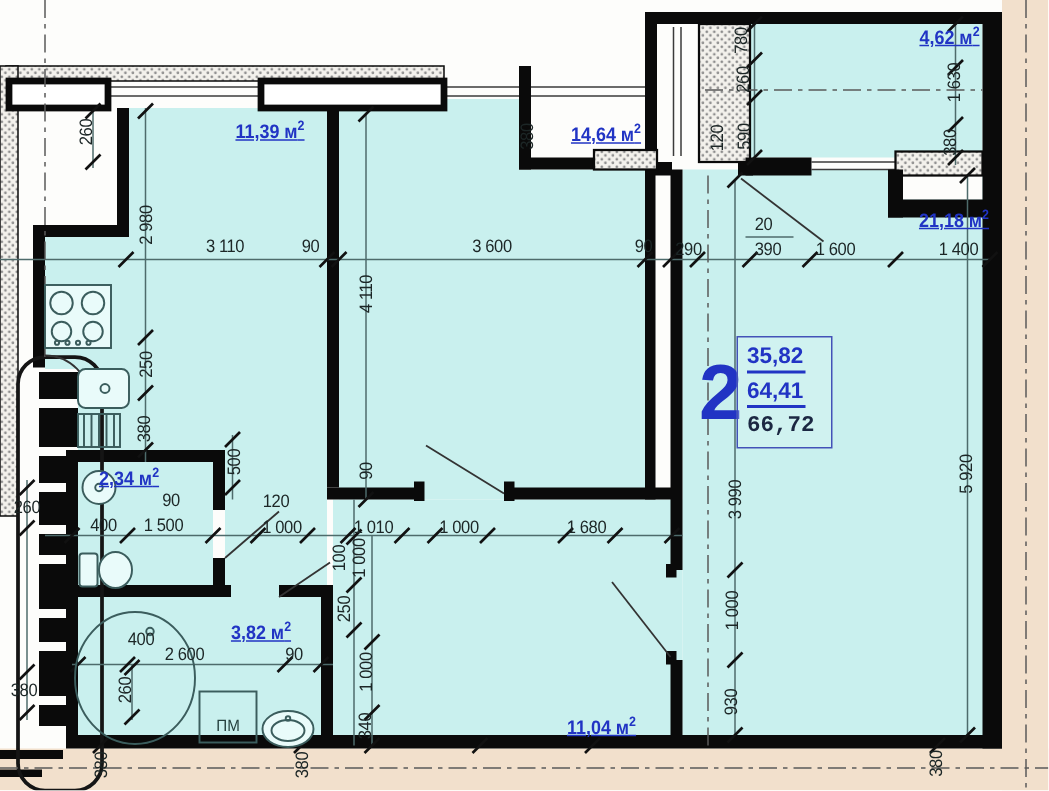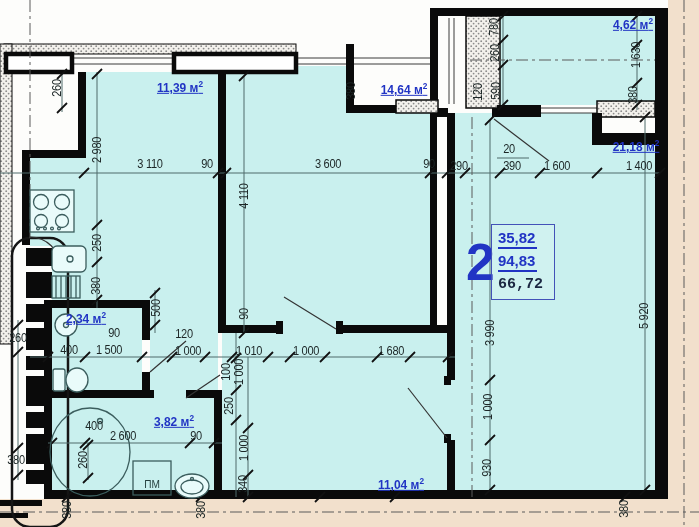--- a/index.html
+++ b/index.html
@@ -337,18 +337,18 @@
       <div class="area" style="left: 86px; top: 318px; transform: translate(-50%, -50%) scaleX(0.92);"><span>2,34 м</span><sup>2</sup></div>
       <div class="area" style="left: 174px; top: 421px; transform: translate(-50%, -50%) scaleX(0.92);"><span>3,82 м</span><sup>2</sup></div>
       <div class="area" style="left: 401px; top: 484px; transform: translate(-50%, -50%) scaleX(0.92);"><span>11,04 м</span><sup>2</sup></div>
       <div class="ann" style="left: 152px; top: 484px; transform: translate(-50%, -50%) scaleX(0.92);">ПМ</div>
     </div>
 
 <div class="stamp">
   <div class="stamp-rooms">2</div>
   <div class="stamp-box">
     <div class="sv">35,82</div>
-    <div class="sv">94,83</div>
+    <div class="sv">64,41</div>
     <div class="sv total">66,72</div>
   </div>
 </div>
 
 </div>
 
 </body></html>

